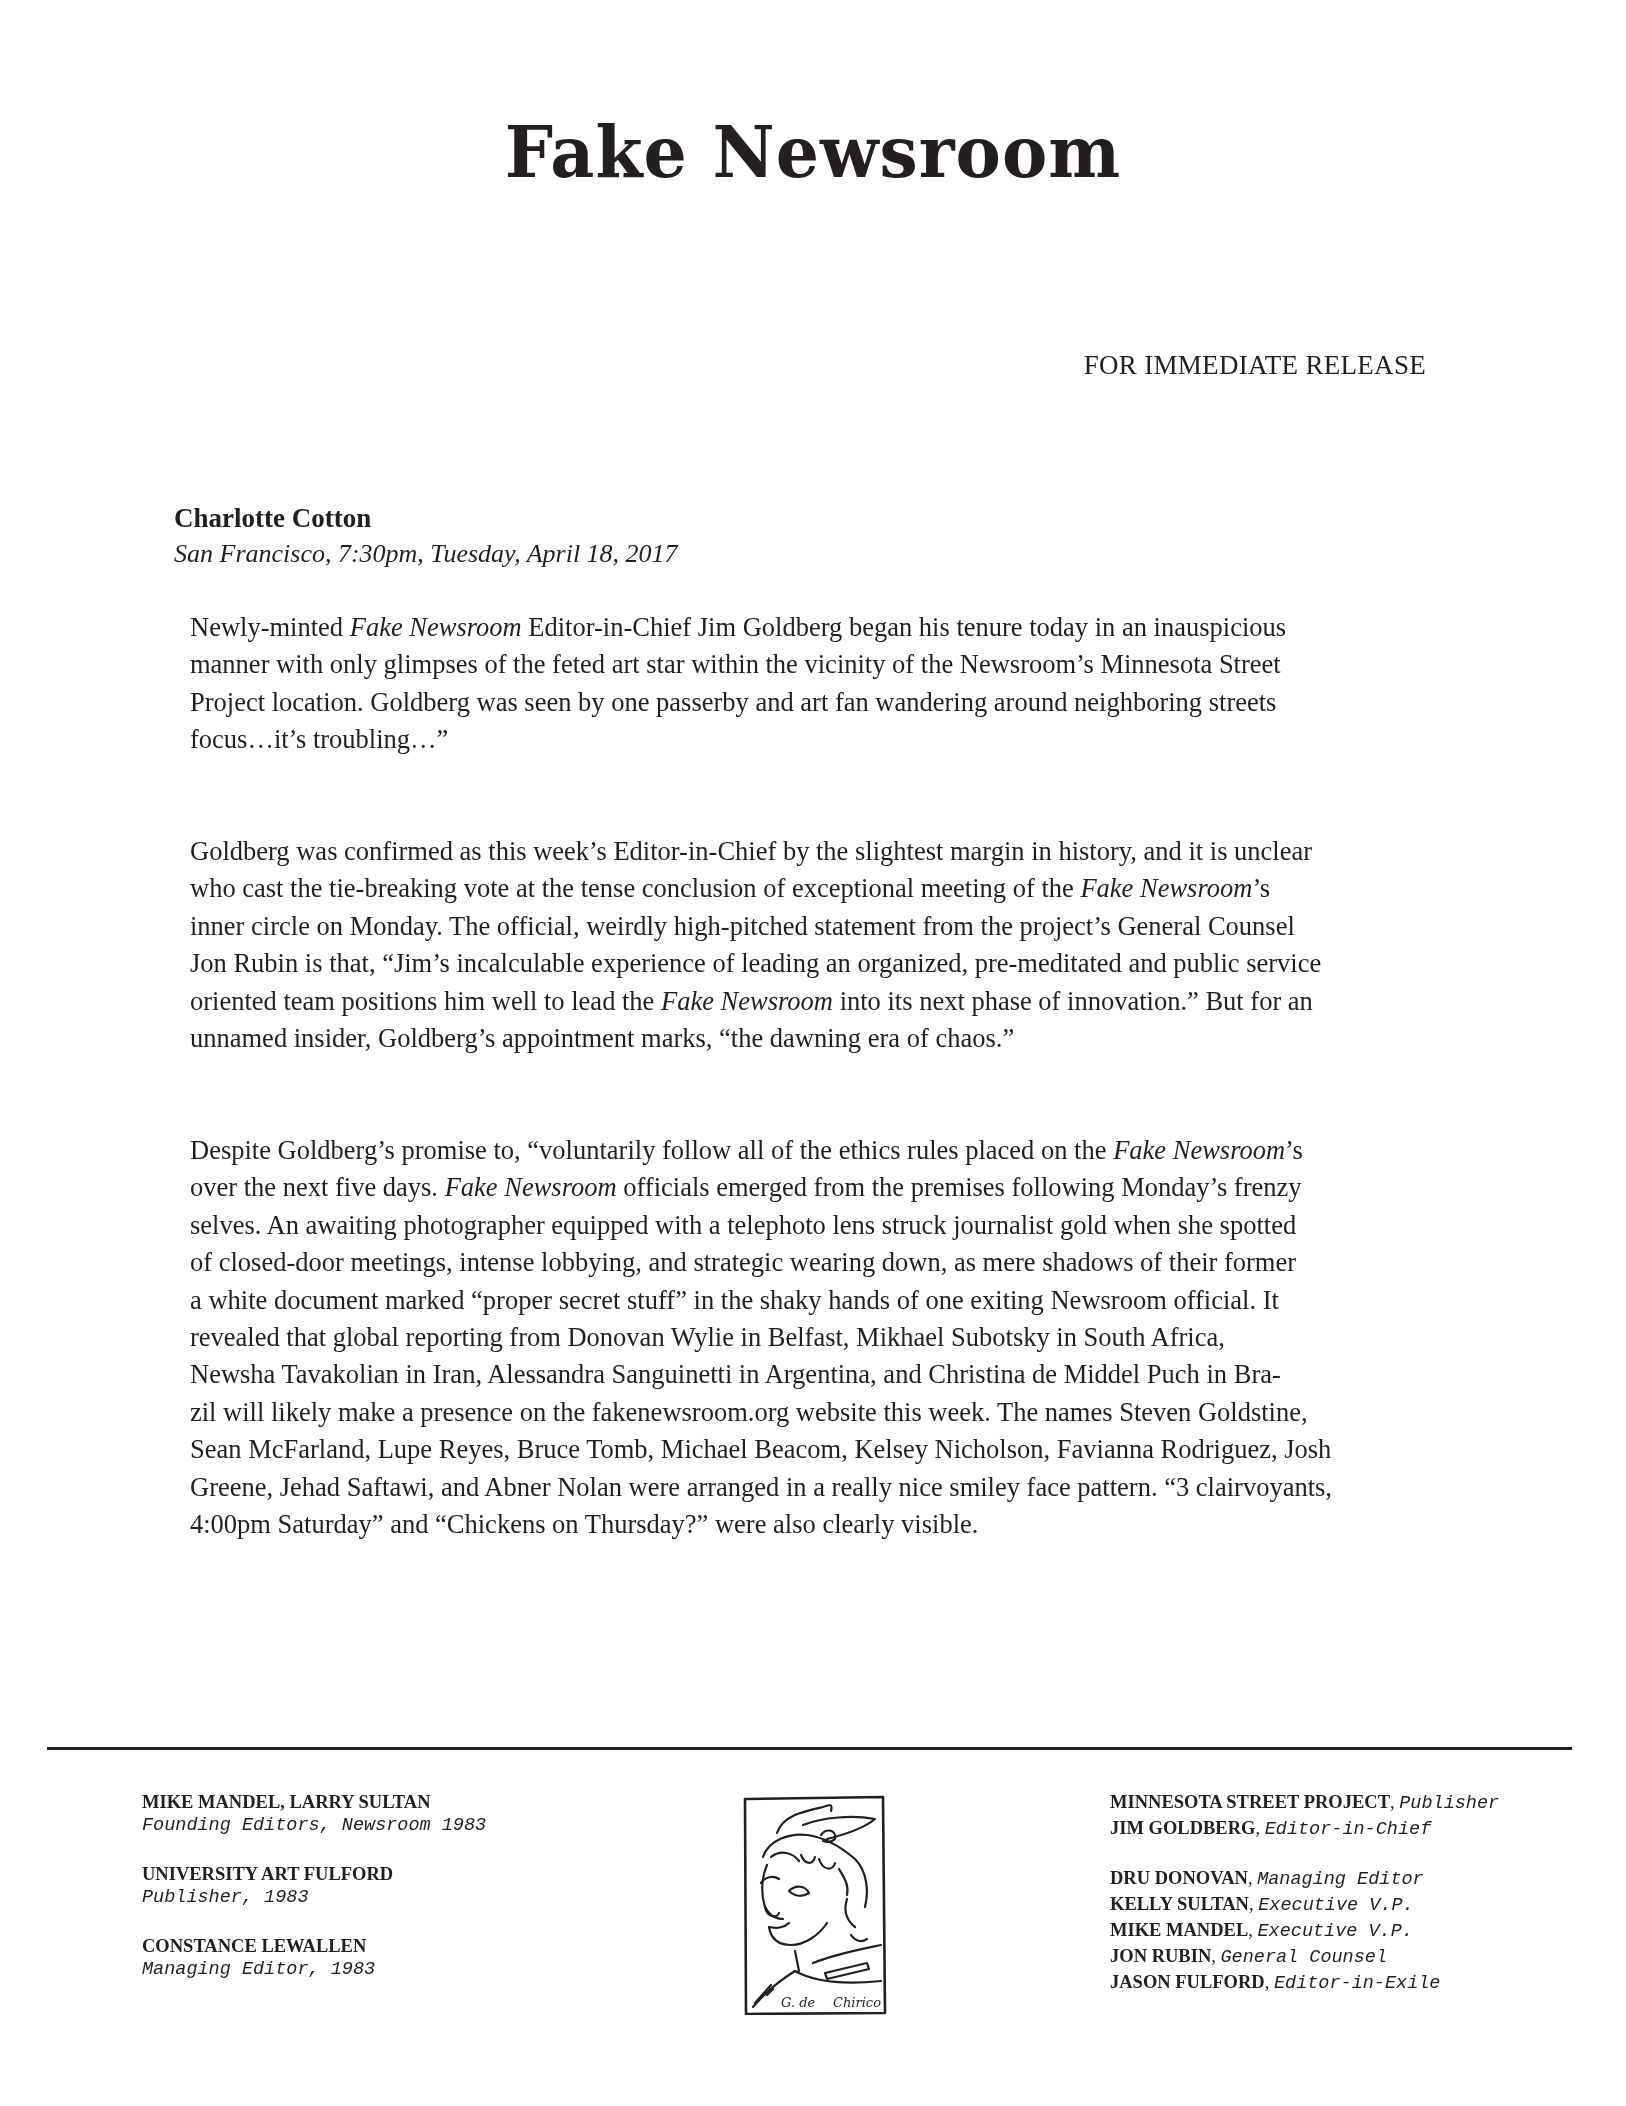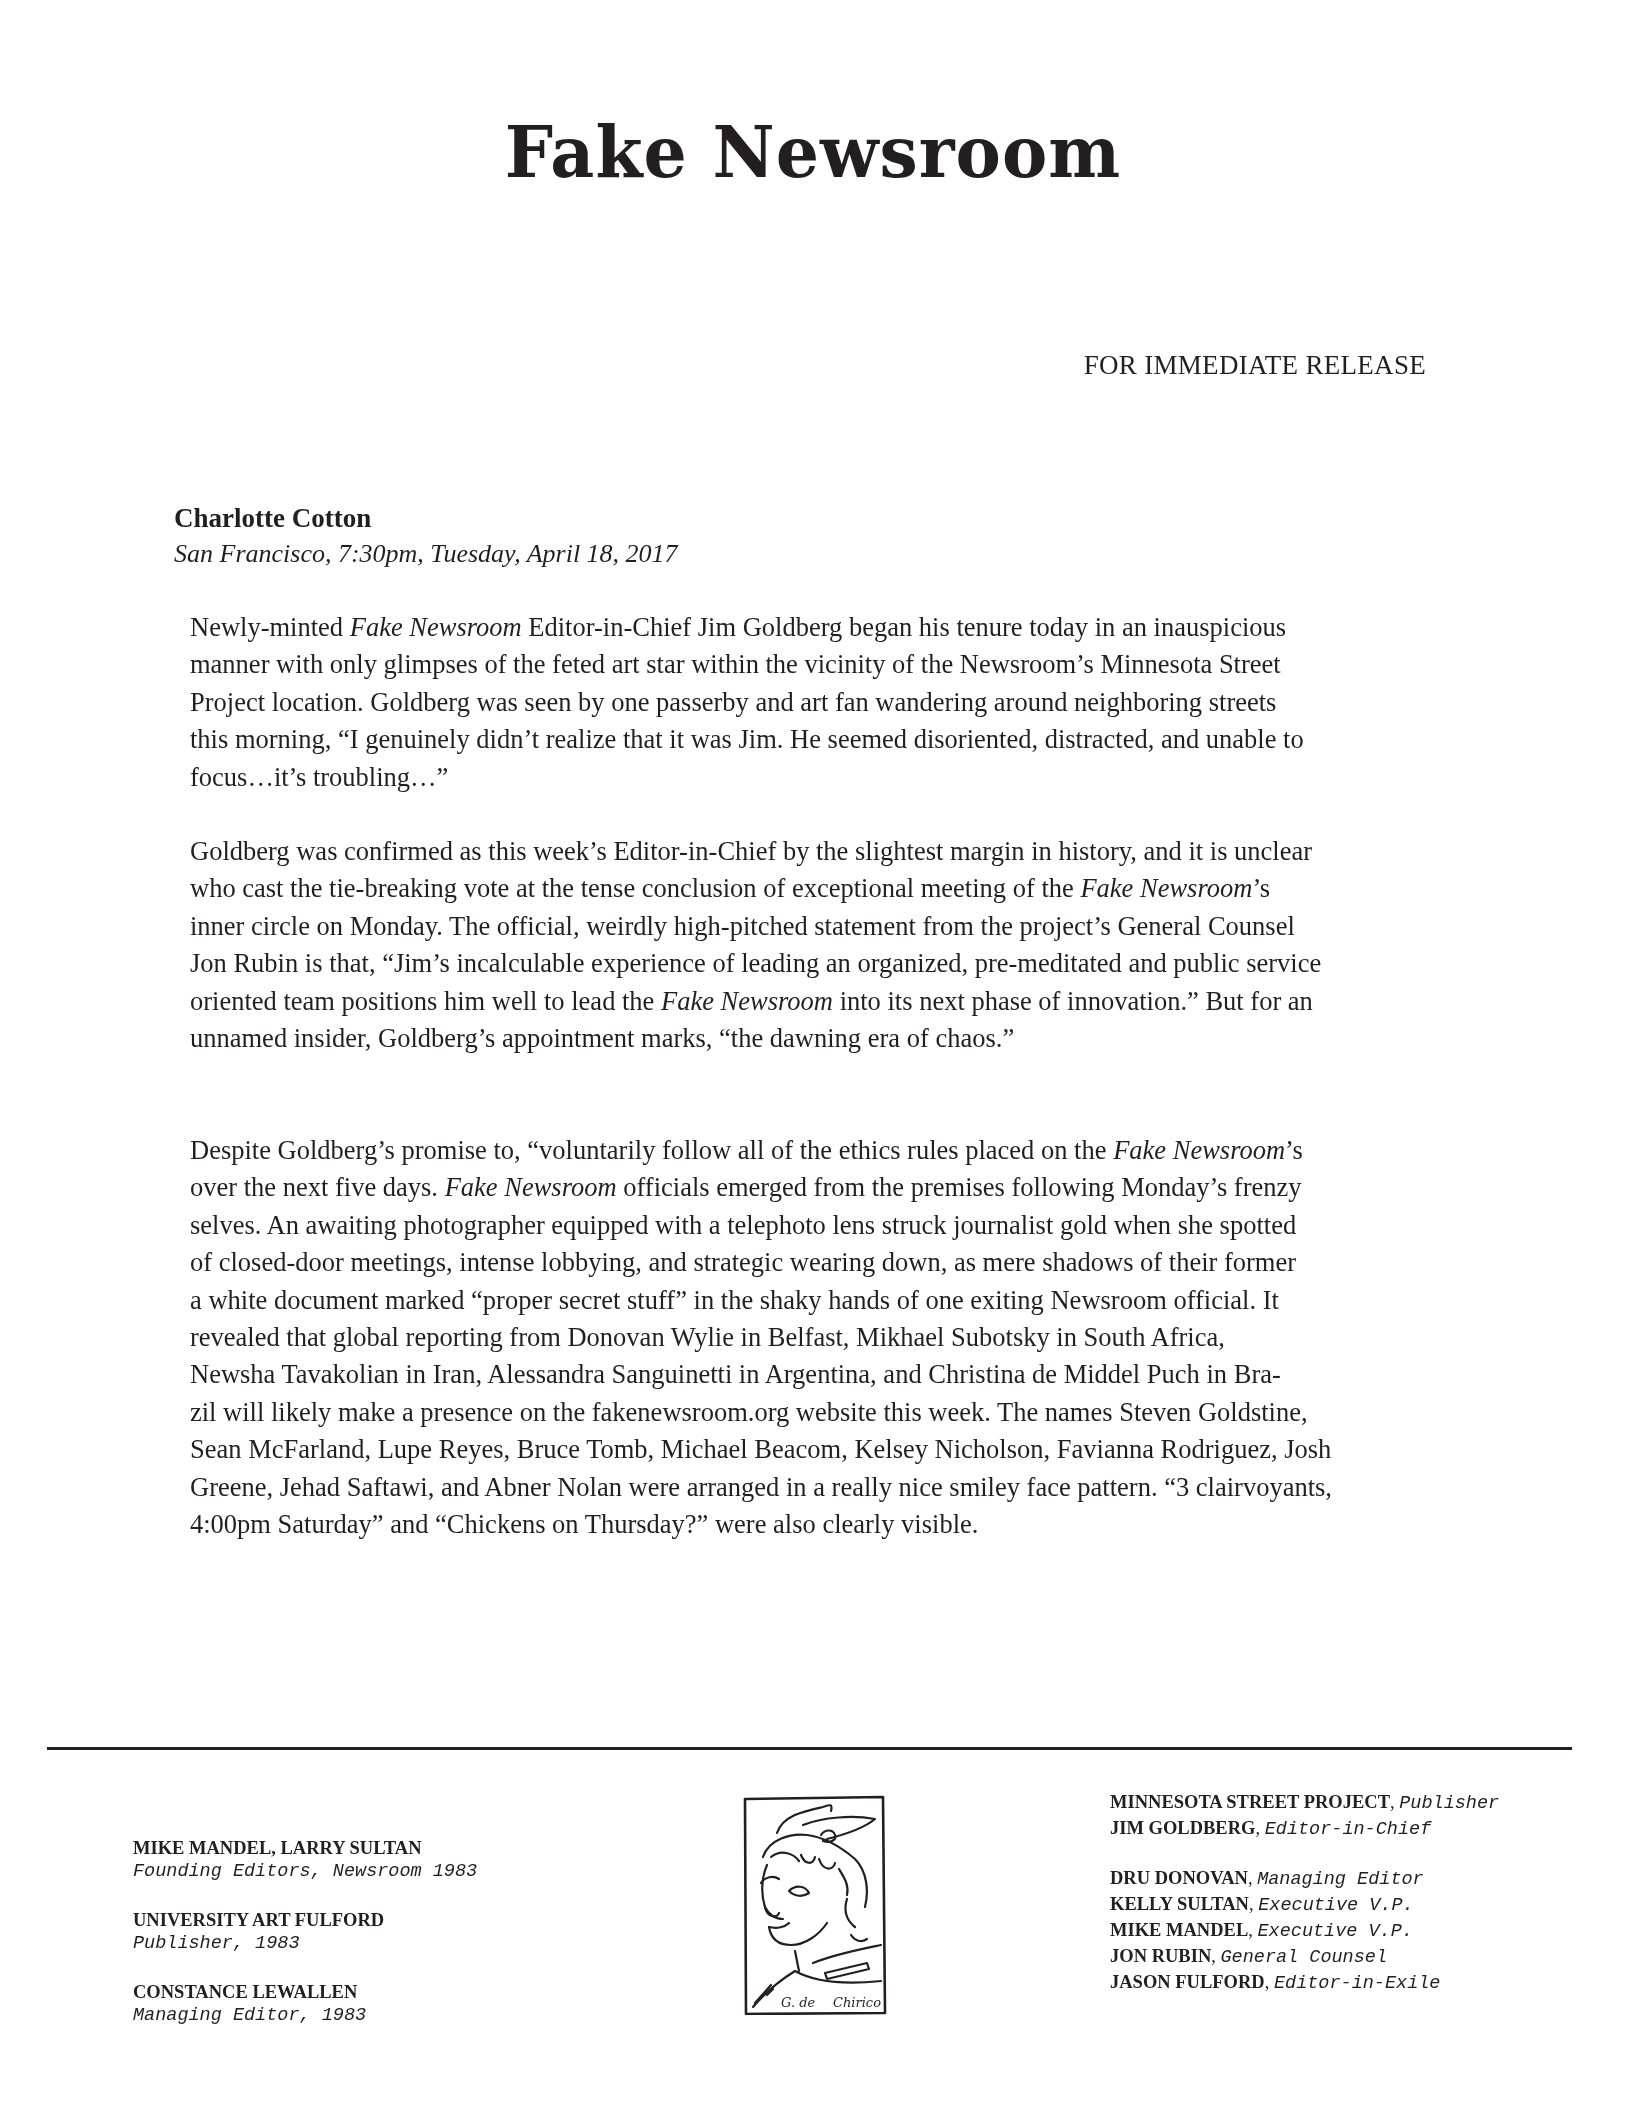--- a/index.html
+++ b/index.html
@@ -27,21 +27,21 @@
   .para .ln { display: block; }
   .para em { font-style: italic; }
   .p1 { top: 609px; }
   .p2 { top: 833px; }
   .p3 { top: 1132px; }
   .rule {
     position: absolute; top: 1747px; left: 47px; width: 1525px; height: 3px;
     background: #231f20;
   }
   .foot-col { position: absolute; top: 1790px; font-size: 18.5px; line-height: 24px; }
-  .foot-left { left: 133px; margin-top: 46px; }
+  .foot-left { left: 142px; }
   .foot-right { left: 1110px; }
   .foot-col .nm { font-weight: bold; }
   .foot-col .rl { font-style: italic; font-family: Liberation Mono, monospace; }
   .foot-group { margin-bottom: 24px; }
   .foot-line { display: block; }
   .portrait {
     position: absolute; left: 743px; top: 1795px; width: 144px; height: 220px; text-align: right;
   }
 </style>
 </head>
@@ -53,21 +53,20 @@
 
 <div class="byline">
   <div class="author">Charlotte Cotton</div>
   <div class="dateline">San Francisco, 7:30pm, Tuesday, April 18, 2017</div>
 </div>
 
 <div class="para p1">
     <span class="ln"><span>Newly-minted </span><em>Fake Newsroom</em><span> Editor-in-Chief Jim Goldberg began his tenure today in an inauspicious</span></span>
     <span class="ln"><span>manner with only glimpses of the feted art star within the vicinity of the Newsroom’s Minnesota Street</span></span>
     <span class="ln"><span>Project location. Goldberg was seen by one passerby and art fan wandering around neighboring streets</span></span>
-    <span class="ln"><span>this morning, “I genuinely didn’t realize that it was Jim. He seemed disoriented, distracted, and unable to</span></span>
     <span class="ln"><span>focus…it’s troubling…”</span></span>
   </div>
 <div class="para p2">
     <span class="ln"><span>Goldberg was confirmed as this week’s Editor-in-Chief by the slightest margin in history, and it is unclear</span></span>
     <span class="ln"><span>who cast the tie-breaking vote at the tense conclusion of exceptional meeting of the </span><em>Fake Newsroom</em><span>’s</span></span>
     <span class="ln"><span>inner circle on Monday. The official, weirdly high-pitched statement from the project’s General Counsel</span></span>
     <span class="ln"><span>Jon Rubin is that, “Jim’s incalculable experience of leading an organized, pre-meditated and public service</span></span>
     <span class="ln"><span>oriented team positions him well to lead the </span><em>Fake Newsroom</em><span> into its next phase of innovation.” But for an</span></span>
     <span class="ln"><span>unnamed insider, Goldberg’s appointment marks, “the dawning era of chaos.”</span></span>
   </div>

